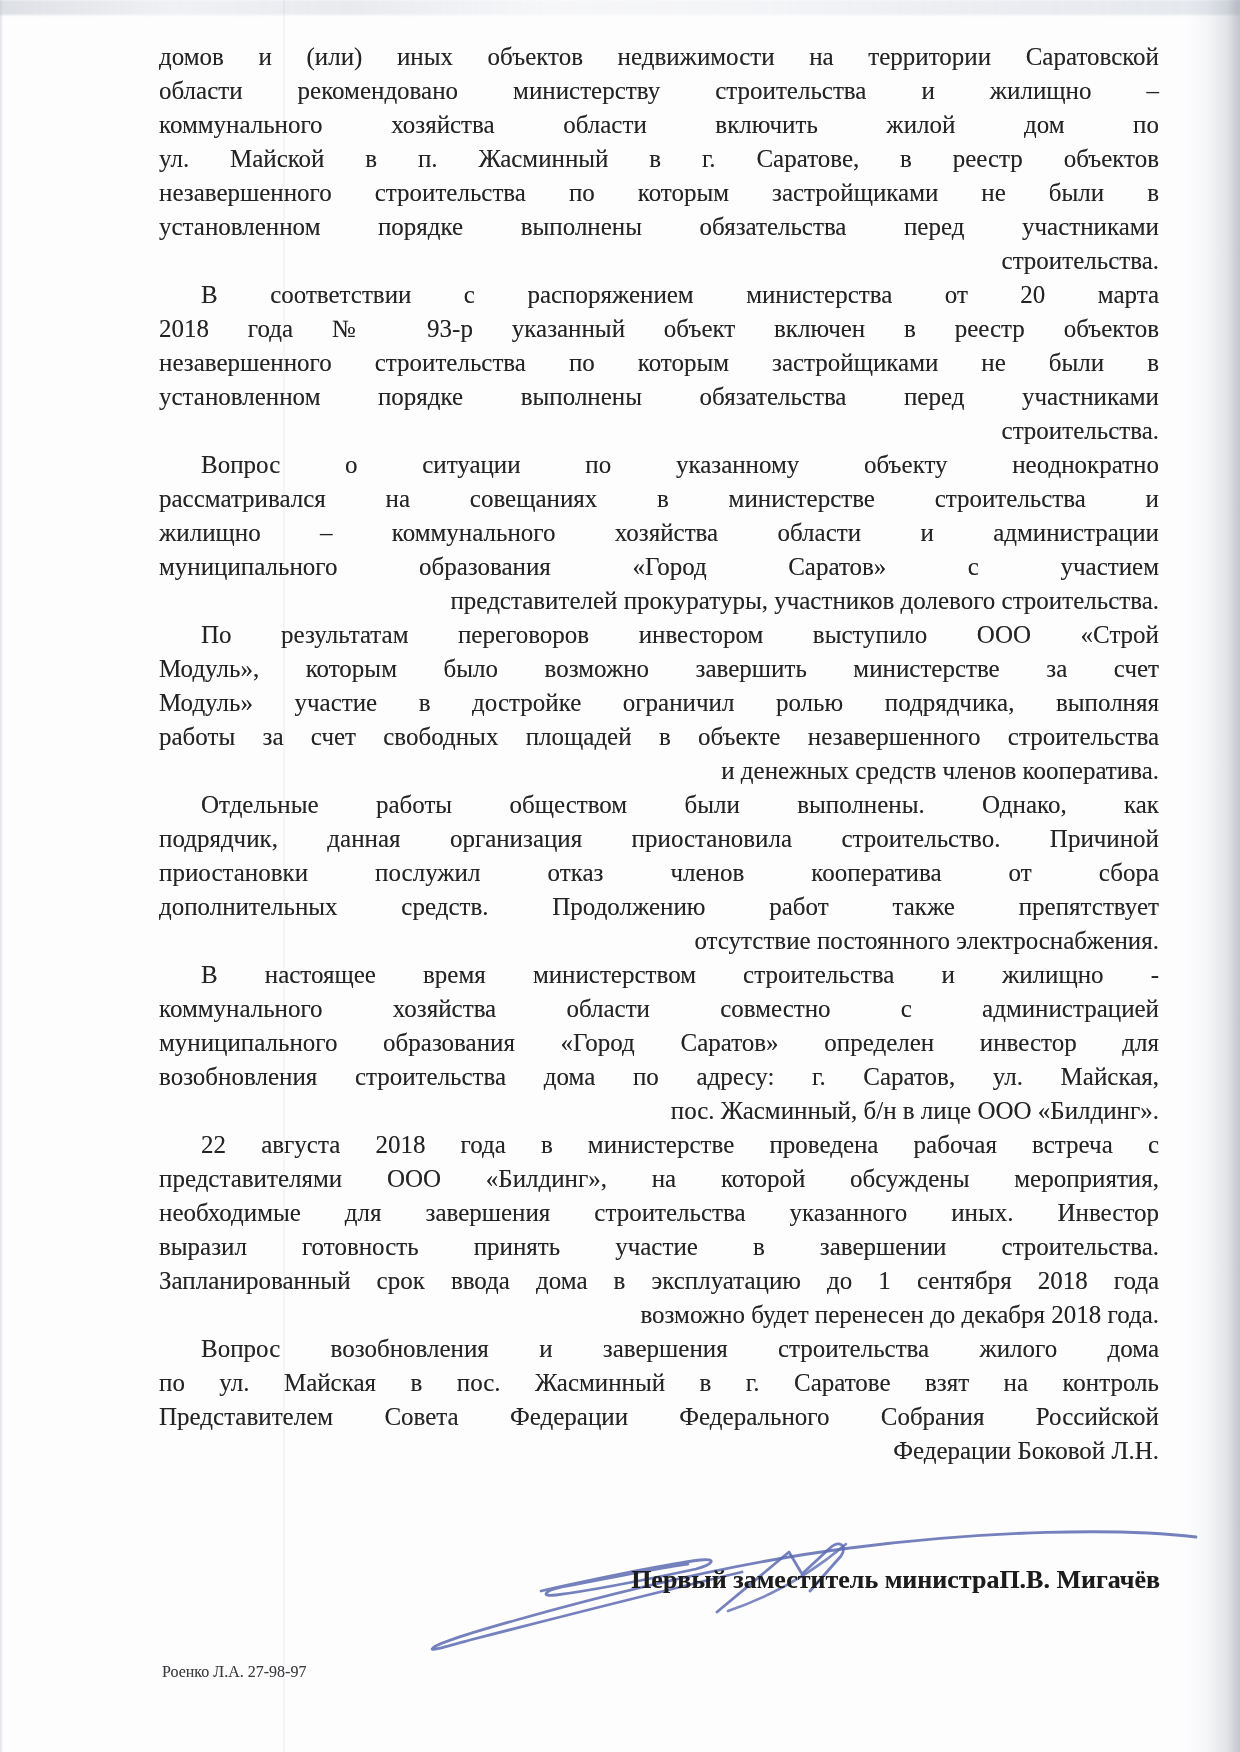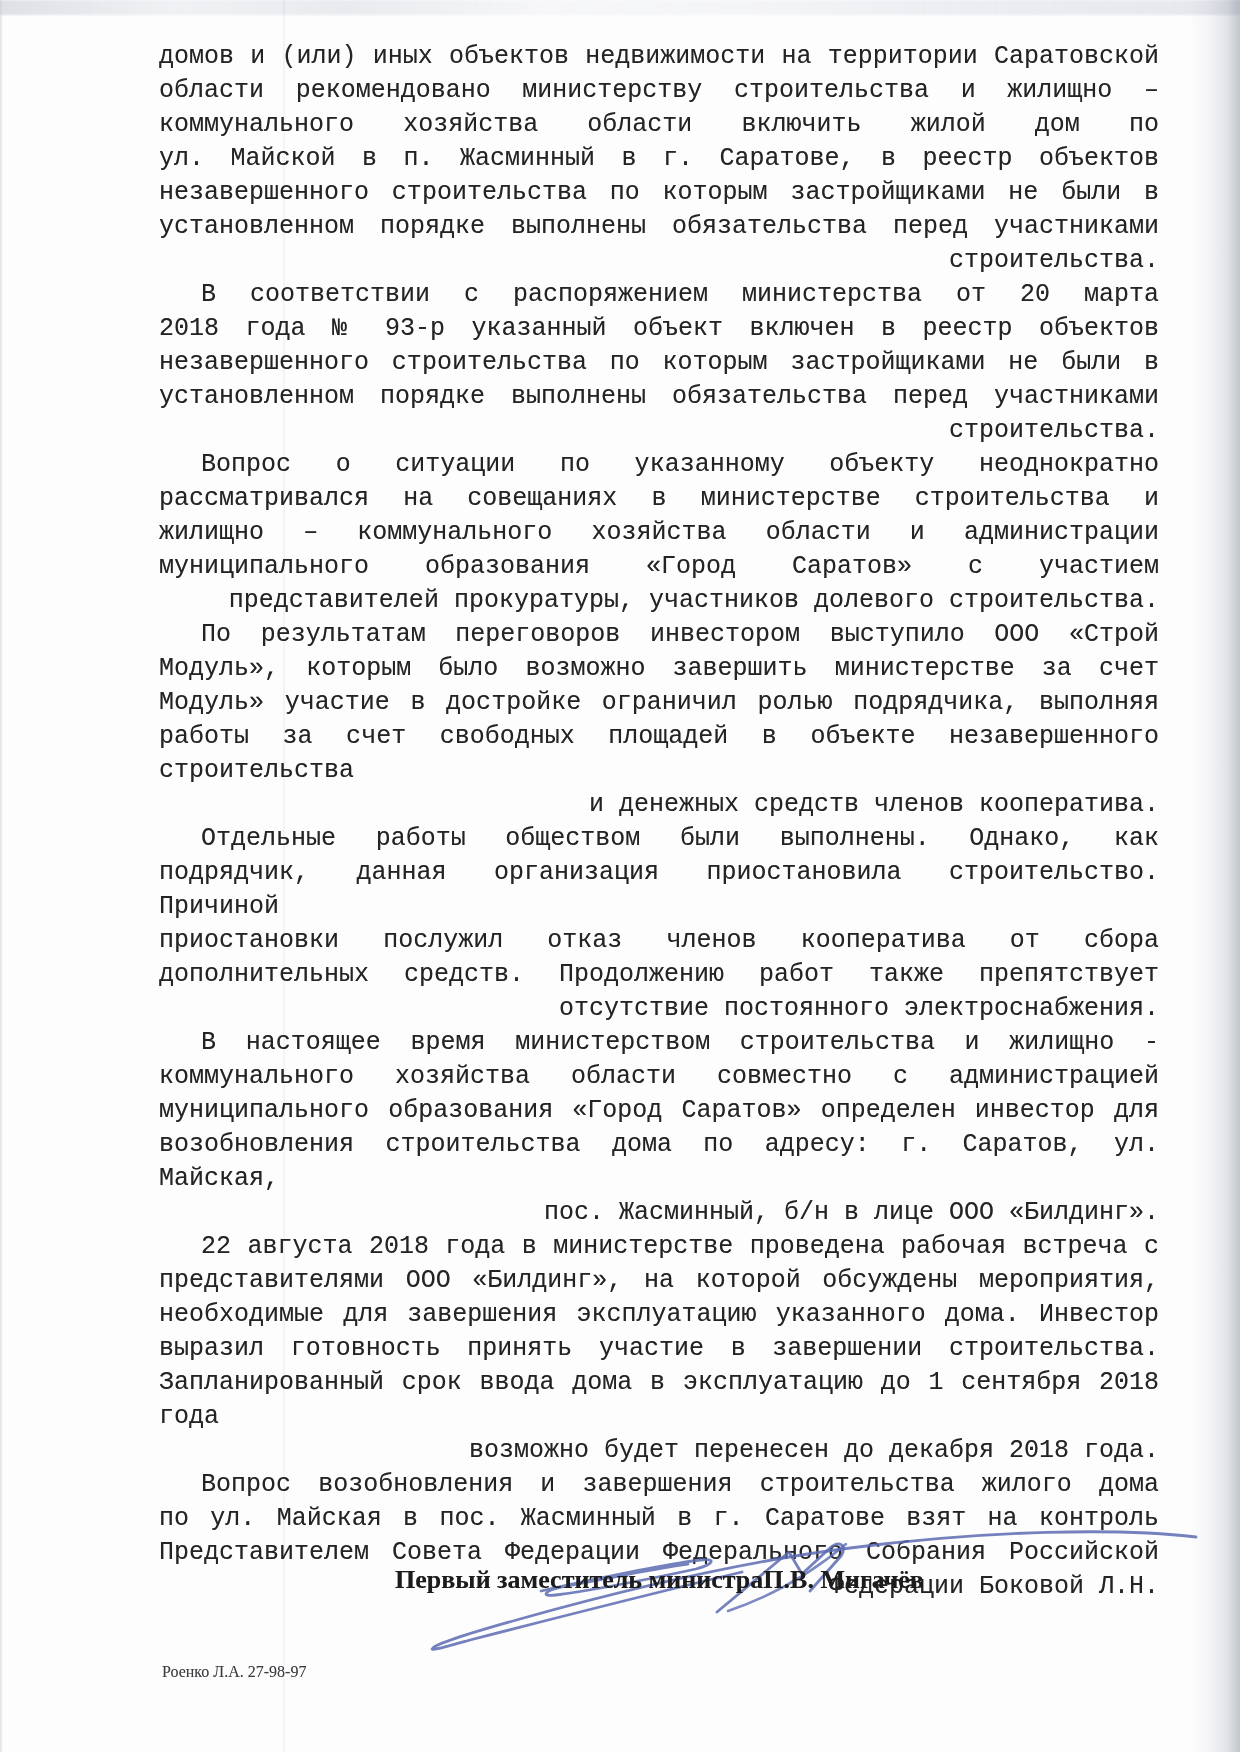--- a/index.html
+++ b/index.html
@@ -38,28 +38,28 @@
       rgba(140,147,158,0) 0%, rgba(140,147,158,0.08) 40%,
       rgba(128,135,148,0.22) 75%, rgba(112,120,134,0.42) 100%);
   }
   
   .text-block {
     position: absolute; top: 40px; left: 159px; width: 1000px;
     font-size: 25px; line-height: 34px;
     color: #242424;
     text-shadow: 0 0 0.5px rgba(20,20,20,0.35);
   }
-  .para { margin: 0; font-family: Liberation Mono, monospace; }
+  .para { margin: 0; }
   .line { text-align: right; }
   .line.justify { text-align: justify; text-align-last: justify; }
   .line.indent { padding-left: 42px; }
   
   .signoff-row {
     position: absolute; top: 1563px; left: 159px; width: 1001px;
-    display: flex; justify-content: center; align-items: baseline;
+    display: flex; justify-content: flex-end; align-items: baseline;
     font-size: 26px; line-height: 34px; font-weight: 700;
     color: #1c1c1c;
     text-shadow: 0 0 0.5px rgba(10,10,10,0.4);
   }
   .executor {
     position: absolute; top: 1656px; left: 162px;
     font-size: 16px; line-height: 32px;
     color: #3c3c40;
     text-shadow: 0 0 0.5px rgba(40,40,45,0.3);
   }
@@ -122,21 +122,21 @@
       <div class="para">
         <div class="line justify indent">В настоящее время министерством строительства и жилищно -</div>
         <div class="line justify">коммунального хозяйства области совместно с администрацией</div>
         <div class="line justify">муниципального образования «Город Саратов» определен инвестор для</div>
         <div class="line justify">возобновления строительства дома по адресу: г. Саратов, ул. Майская,</div>
         <div class="line">пос. Жасминный, б/н в лице ООО «Билдинг».</div>
       </div>
       <div class="para">
         <div class="line justify indent">22 августа 2018 года в министерстве проведена рабочая встреча с</div>
         <div class="line justify">представителями ООО «Билдинг», на которой обсуждены мероприятия,</div>
-        <div class="line justify">необходимые для завершения эксплуатацию указанного дома. Инвестор</div>
+        <div class="line justify">необходимые для завершения строительства указанного иных. Инвестор</div>
         <div class="line justify">выразил готовность принять участие в завершении строительства.</div>
         <div class="line justify">Запланированный срок ввода дома в эксплуатацию до 1 сентября 2018 года</div>
         <div class="line">возможно будет перенесен до декабря 2018 года.</div>
       </div>
       <div class="para">
         <div class="line justify indent">Вопрос возобновления и завершения строительства жилого дома</div>
         <div class="line justify">по ул. Майская в пос. Жасминный в г. Саратове взят на контроль</div>
         <div class="line justify">Представителем Совета Федерации Федерального Собрания Российской</div>
         <div class="line">Федерации Боковой Л.Н.</div>
       </div>

